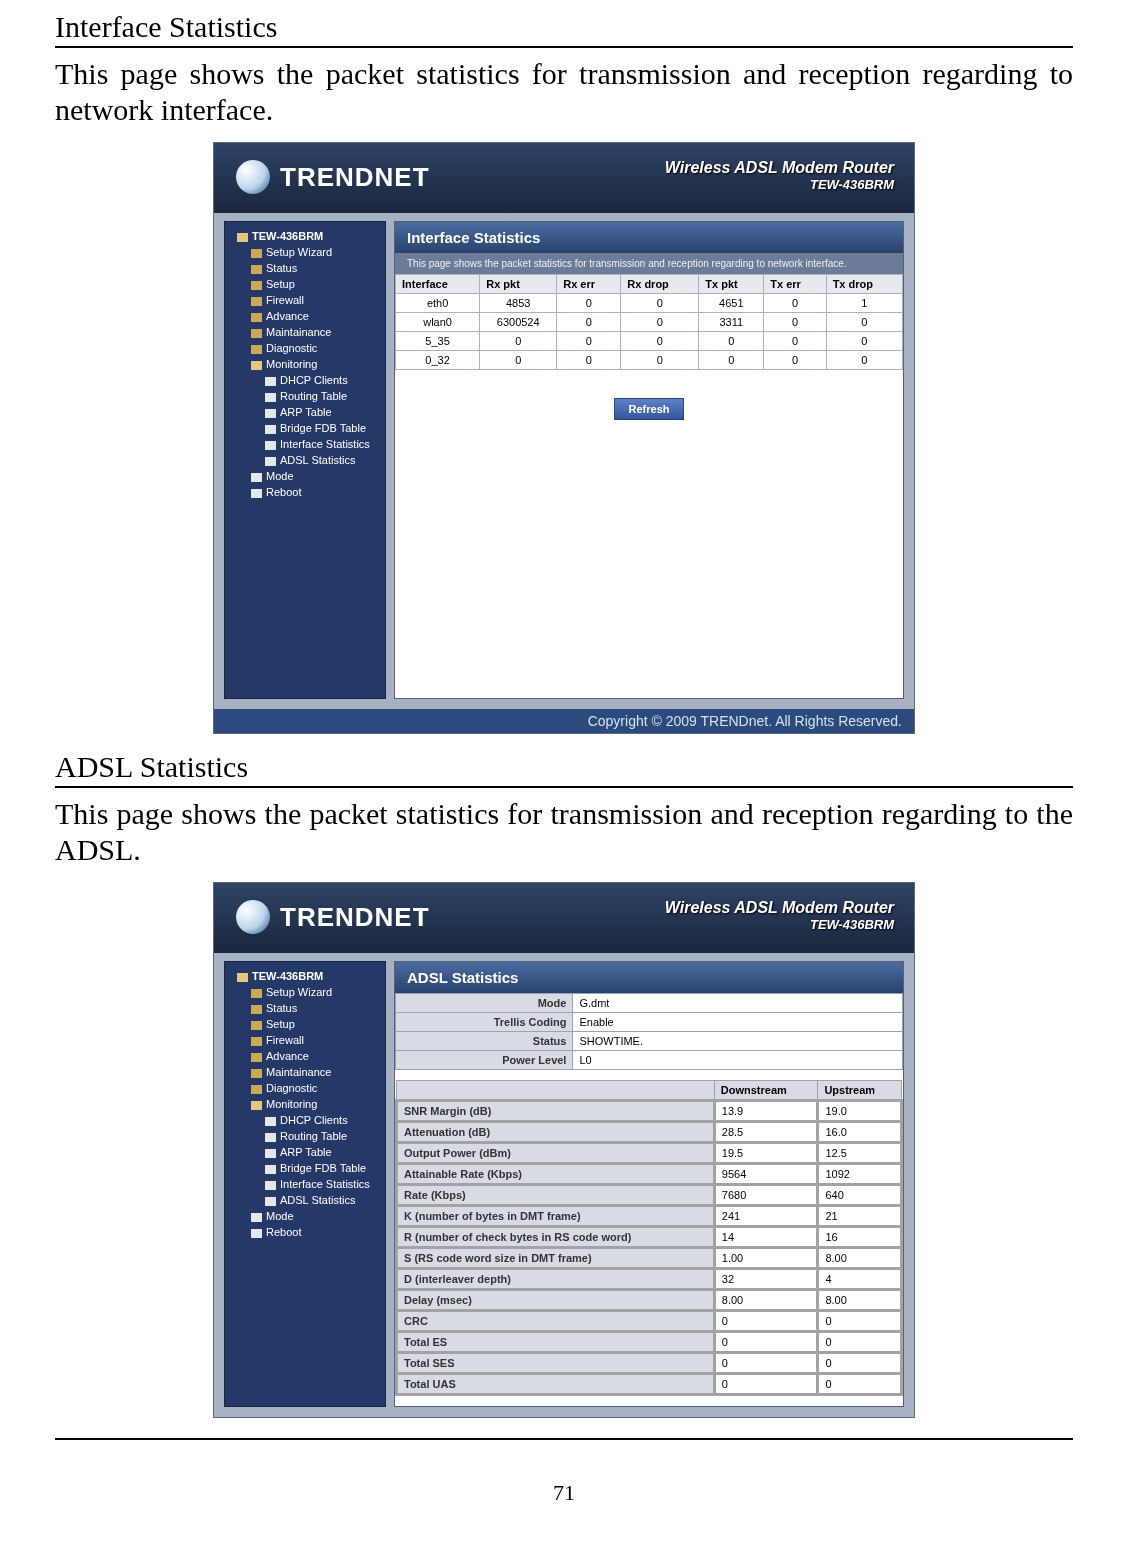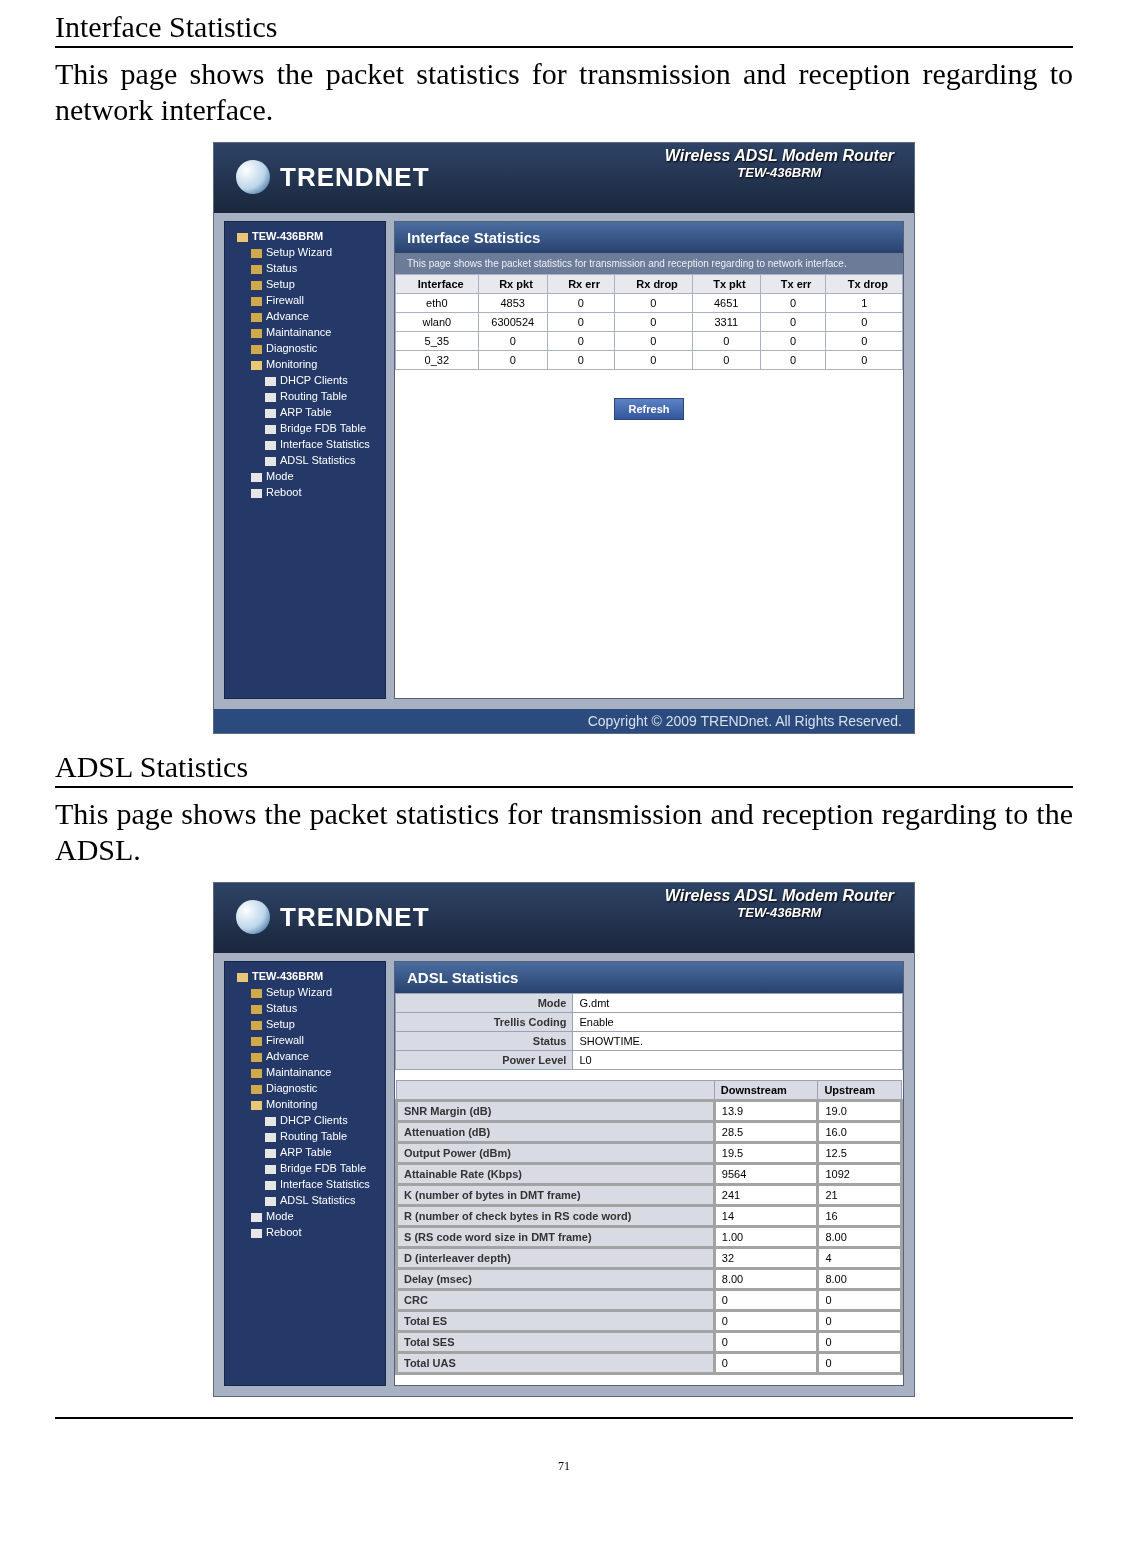--- a/index.html
+++ b/index.html
@@ -4,53 +4,53 @@
 <style>
 body{margin:0;font-family:"Times New Roman",serif;background:#fff;color:#000;width:1128px}
 .page{padding:0 55px 30px 55px}
 .sect-title{font-size:30px;border-bottom:2px solid #000;padding:6px 0 2px 0;margin-top:4px}
 .sect-body{font-size:30px;margin:8px 0 14px 0;text-align:justify;line-height:1.2}
 .screenshot{width:700px;margin:0 auto 10px auto;border:1px solid #5a6a86;background:#aeb6c4}
 .banner{height:70px;background:linear-gradient(#2e4366,#1a273c);position:relative}
 .logo-wrap{position:absolute;left:22px;top:17px;display:flex;align-items:center;gap:10px}
 .logo-circ{width:34px;height:34px;border-radius:50%;background:radial-gradient(circle at 30% 30%,#fff,#bcd5ea 55%,#5c8ab0 80%,#34587a)}
 .logo-txt{font-family:Arial,sans-serif;font-weight:bold;font-size:26px;color:#fff;letter-spacing:1px}
-.ban-right{position:absolute;right:20px;top:4px;text-align:center;font-family:Arial,sans-serif;font-weight:bold;font-style:italic;color:#fff;text-shadow:1px 1px 2px #000}
+.ban-right{position:absolute;right:20px;top:16px;text-align:right;font-family:Arial,sans-serif;font-weight:bold;font-style:italic;color:#fff;text-shadow:1px 1px 2px #000}
 .ban-prod{font-size:16px}
 .ban-model{font-size:13px}
 .app-body{display:flex;background:#a8b1c2;padding:8px 10px 10px 10px;gap:8px}
 .nav{width:160px;background:#253968;border:1px solid #1a2645;font-family:Arial,sans-serif;font-size:11px;color:#fff}
 .nav-root{padding:6px 0 8px 6px}
 .nav-item{padding:2px 0 2px 6px;white-space:nowrap}
 .nav-item.root{font-weight:bold}
 .nav-item.sub{padding-left:20px}
 .nav-item.sub2{padding-left:34px}
 .nav-ic{display:inline-block;width:11px;height:9px;background:#d0a94e;margin-right:4px;vertical-align:middle}
 .nav-ic.open{background:#e8c878}
 .nav-ic.file{background:#e6e6e6}
 .content{flex:1;background:#fff;border:1px solid #56607a}
 .c-titlebar{background:linear-gradient(#4a6da0,#28426e);color:#fff;font-family:Arial,sans-serif;font-weight:bold;font-size:15px;padding:7px 12px}
 .c-desc{background:#6b7b98;color:#eef0f5;font-family:Arial,sans-serif;font-size:10px;padding:5px 12px}
 .tbl1{width:100%;border-collapse:collapse;font-family:Arial,sans-serif;font-size:11px}
-.tbl1 th{background:#e7e9ef;border:1px solid #aab1c2;padding:3px 14px;font-weight:bold;text-align:right}
+.tbl1 th{background:#e7e9ef;border:1px solid #aab1c2;padding:3px 6px;font-weight:bold;text-align:left}
 .tbl1 td{border:1px solid #aab1c2;padding:3px 5px;text-align:center}
 .btn-refresh{display:inline-block;background:linear-gradient(#5b83c5,#35569c);color:#fff;font-family:Arial,sans-serif;font-size:11px;font-weight:bold;padding:4px 14px;border:1px solid #2a4578;margin:28px auto;cursor:pointer}
 .btn-wrap{text-align:center}
 .s1-fill{height:240px}
 .footer{background:#2b4a7d;color:#d8e0ee;font-family:Arial,sans-serif;font-size:14px;text-align:right;padding:4px 12px}
 .kv{width:100%;border-collapse:collapse;font-family:Arial,sans-serif;font-size:11px}
 .kv td{border:1px solid #9aa2b5;padding:3px 6px}
 .kv td.k{background:#d8dbe4;text-align:right;width:35%;font-weight:bold;color:#333}
 .kv td.v{background:#fff}
 .tbl2{width:100%;border-collapse:collapse;font-family:Arial,sans-serif;font-size:11px;margin-top:10px}
 .tbl2 th{background:#d8dbe4;border:1px solid #9aa2b5;padding:3px 6px;font-weight:bold;text-align:left}
 .tbl2 td{border:3px solid #a3a3a3;padding:3px 6px}
 .tbl2 td.k{background:#d8dbe4;font-weight:bold;color:#333}
 .pad{padding:0 0 10px 0}
-.pgnum{text-align:center;font-size:12px;padding-top:40px}
+.pgnum{text-align:center;font-size:22px;padding-top:40px}
 .bottom-rule{border-top:2px solid #000;margin-top:20px}
 </style>
 </head>
 <body>
 
 <div class="page">
 
 <div class="sect-title">Interface Statistics</div>
 <div class="sect-body">This page shows the packet statistics for transmission and reception regarding to network interface.</div>
 
@@ -234,20 +234,25 @@
                   <td class="k">Output Power (dBm)</td>
                   <td>19.5</td>
                   <td>12.5</td>
                 </tr>
                 <tr>
                   <td class="k">Attainable Rate (Kbps)</td>
                   <td>9564</td>
                   <td>1092</td>
                 </tr>
                 <tr>
+                  <td class="k">Rate (Kbps)</td>
+                  <td>7680</td>
+                  <td>640</td>
+                </tr>
+                <tr>
                   <td class="k">K (number of bytes in DMT frame)</td>
                   <td>241</td>
                   <td>21</td>
                 </tr>
                 <tr>
                   <td class="k">R (number of check bytes in RS code word)</td>
                   <td>14</td>
                   <td>16</td>
                 </tr>
                 <tr>

